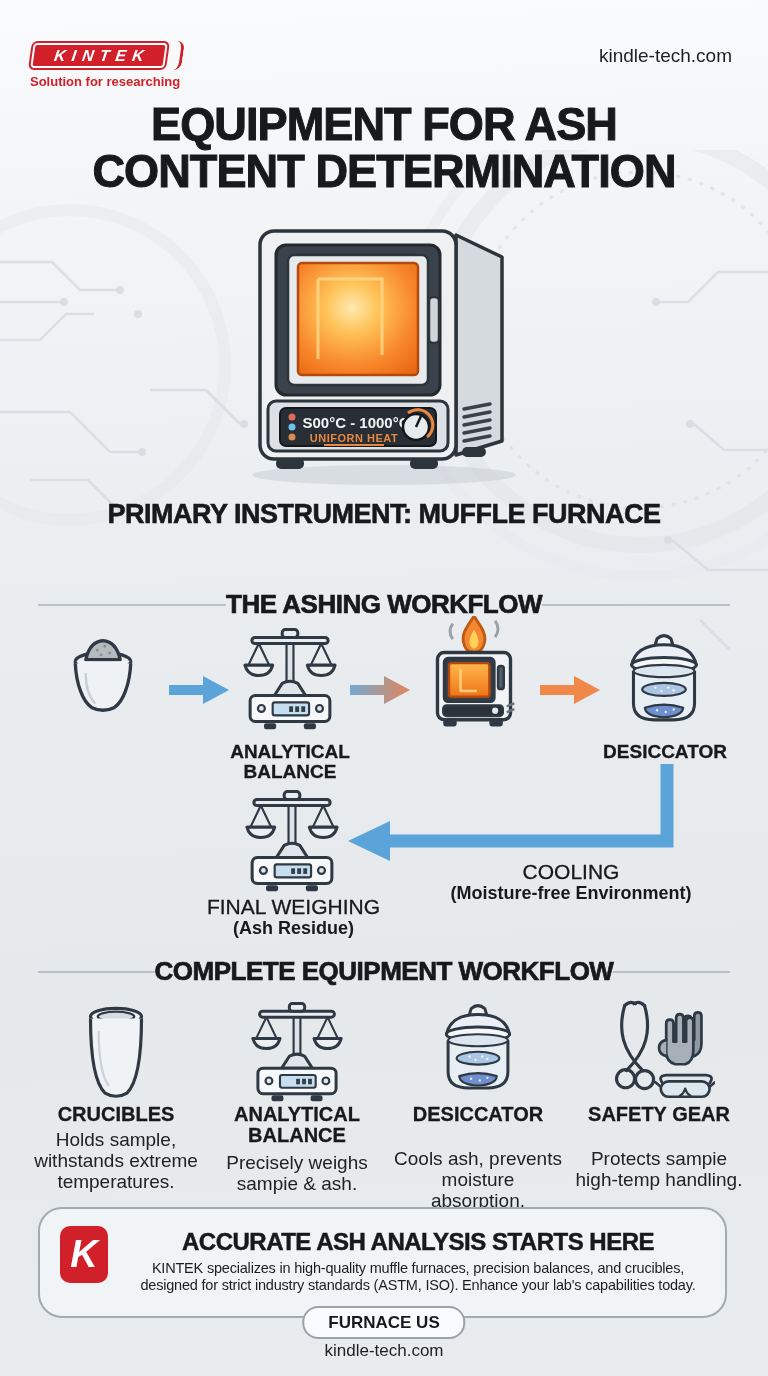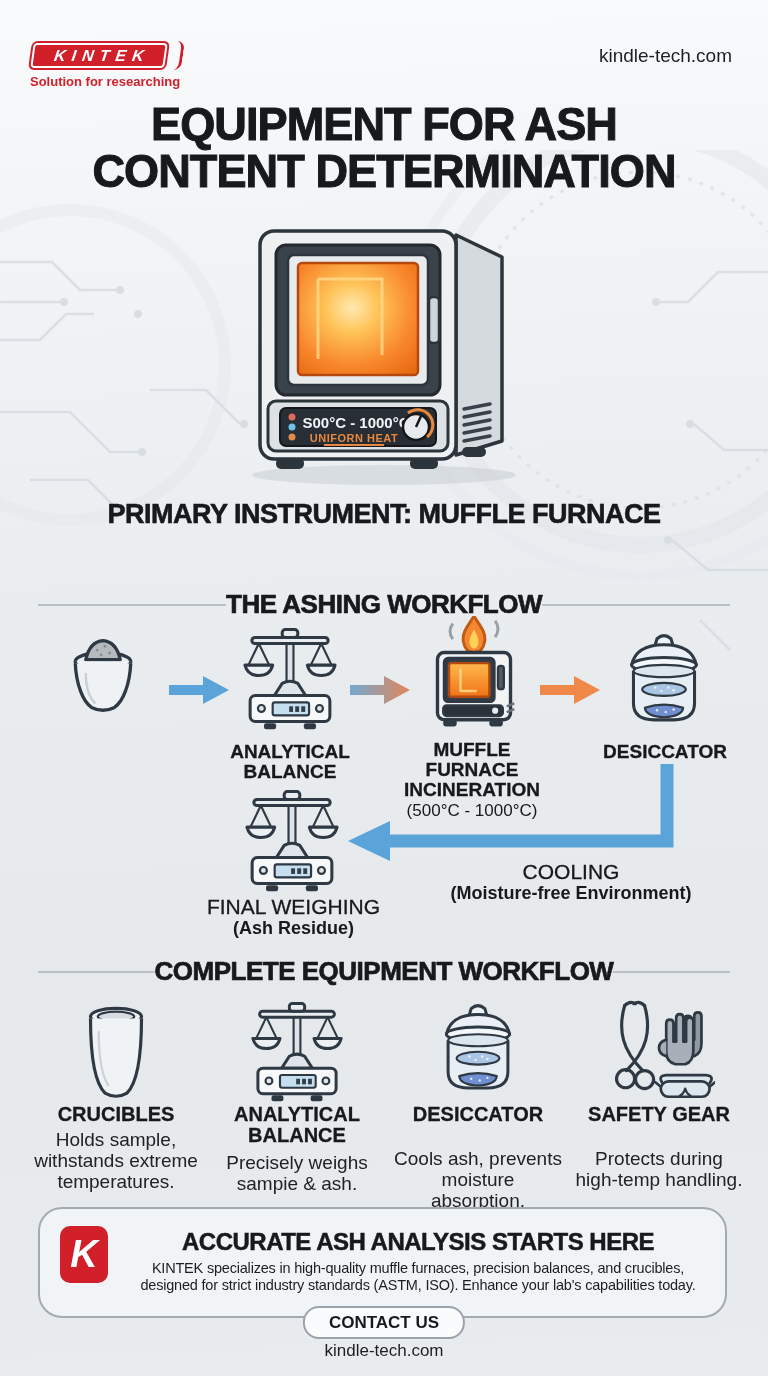--- a/index.html
+++ b/index.html
@@ -255,24 +255,20 @@
       <rect x="77" y="52" width="6" height="24" rx="2.5" fill="#545e66" stroke-width="2.5"></rect>
       <rect x="20" y="93" width="62" height="11" rx="3.5" fill="#2a3138" stroke-width="2.5"></rect>
       <circle cx="74" cy="98.5" r="3.2" fill="#e6ebef" stroke="none"></circle>
       <g stroke="#6a737b" stroke-width="2.5">
           <path d="M86 94 l8 -3 M86 100 l8 -3"></path>
         </g>
       <rect x="20" y="108" width="14" height="7" rx="2.5" fill="#2e3944" stroke="none"></rect>
       <rect x="68" y="108" width="14" height="7" rx="2.5" fill="#2e3944" stroke="none"></rect>
     </g>
   </svg>
-  <div class="abs step-label" style="left:402px;top:740px;width:140px">
-    <div>MUFFLE FURNACE INCINERATION</div>
-    <div class="step-sub">(500°C - 1000°C)</div>
-  </div>
 
   <svg class="abs" style="left:537px;top:673px" width="66" height="34" viewBox="0 0 64 34">
     <use href="#sym-arrow" fill="#f0884a"></use>
   </svg>
 
   <svg class="abs" style="left:616px;top:630px" width="96" height="103" viewBox="0 0 110 118">
     <use href="#sym-desiccator"></use>
   </svg>
   <div class="abs step-label" style="left:588px;top:742px;width:154px">DESICCATOR</div>
 
@@ -343,29 +339,29 @@
   <div class="abs equip-name" style="left:30px;top:1104px;width:172px">CRUCIBLES</div>
   <div class="abs equip-desc" style="left:30px;top:1129px;width:172px">Holds sample, withstands extreme temperatures.</div>
 
   <div class="abs equip-name" style="left:211px;top:1104px;width:172px">ANALYTICAL BALANCE</div>
   <div class="abs equip-desc" style="left:211px;top:1152px;width:172px">Precisely weighs sampie &amp; ash.</div>
 
   <div class="abs equip-name" style="left:392px;top:1104px;width:172px">DESICCATOR</div>
   <div class="abs equip-desc" style="left:392px;top:1148px;width:172px">Cools ash, prevents moisture absorption.</div>
 
   <div class="abs equip-name" style="left:573px;top:1104px;width:172px">SAFETY GEAR</div>
-  <div class="abs equip-desc" style="left:573px;top:1148px;width:172px">Protects during high-temp handling.</div>
+  <div class="abs equip-desc" style="left:573px;top:1148px;width:172px">Protects sampie high-temp handling.</div>
 
   <div class="abs cta-banner"></div>
   <div class="abs k-badge">
       <span>K</span>
     </div>
   <div class="abs cta-text">
     <div class="cta-title">ACCURATE ASH ANALYSIS STARTS HERE</div>
     <div class="cta-body">
       <div>KINTEK specializes in high-quality muffle furnaces, precision balances, and crucibles,</div>
       <div>designed for strict industry standards (ASTM, ISO). Enhance your lab's capabilities today.</div>
     </div>
   </div>
-  <div class="abs contact-pill">CONTACT US</div>
+  <div class="abs contact-pill">FURNACE US</div>
   <div class="abs site-bottom">kindle-tech.com</div>
 
 </div>
 
 </body></html>

